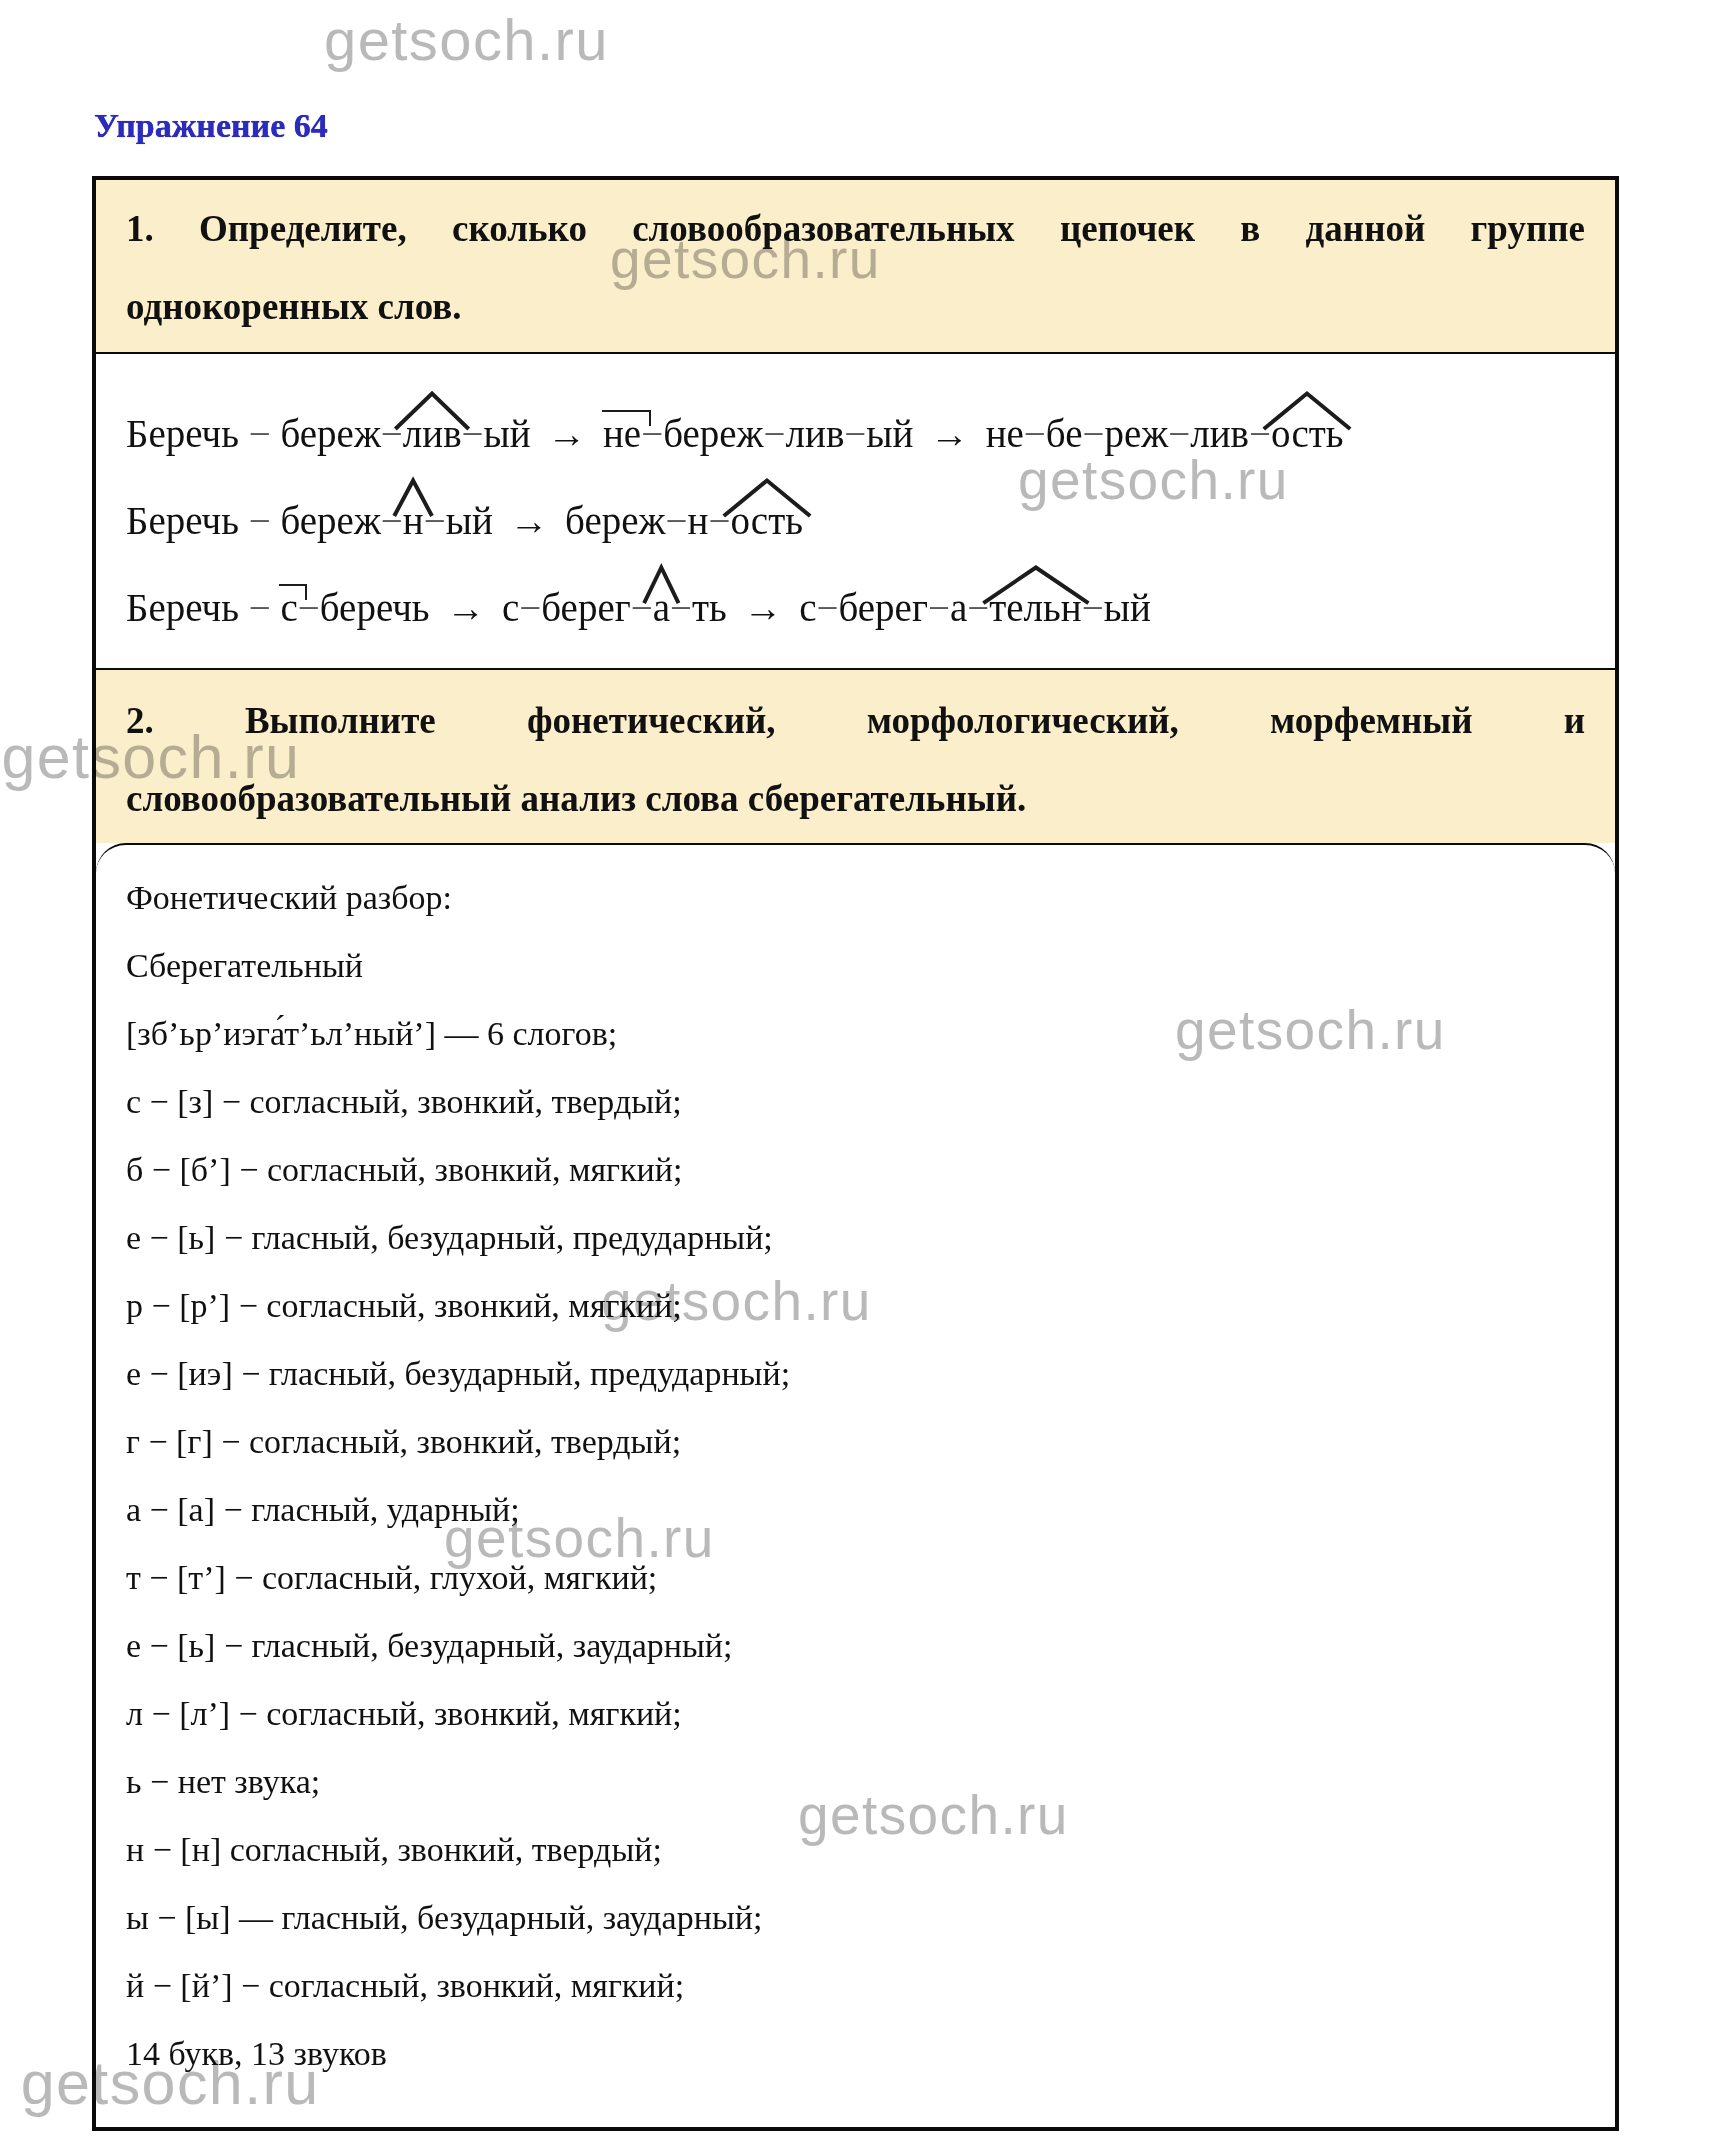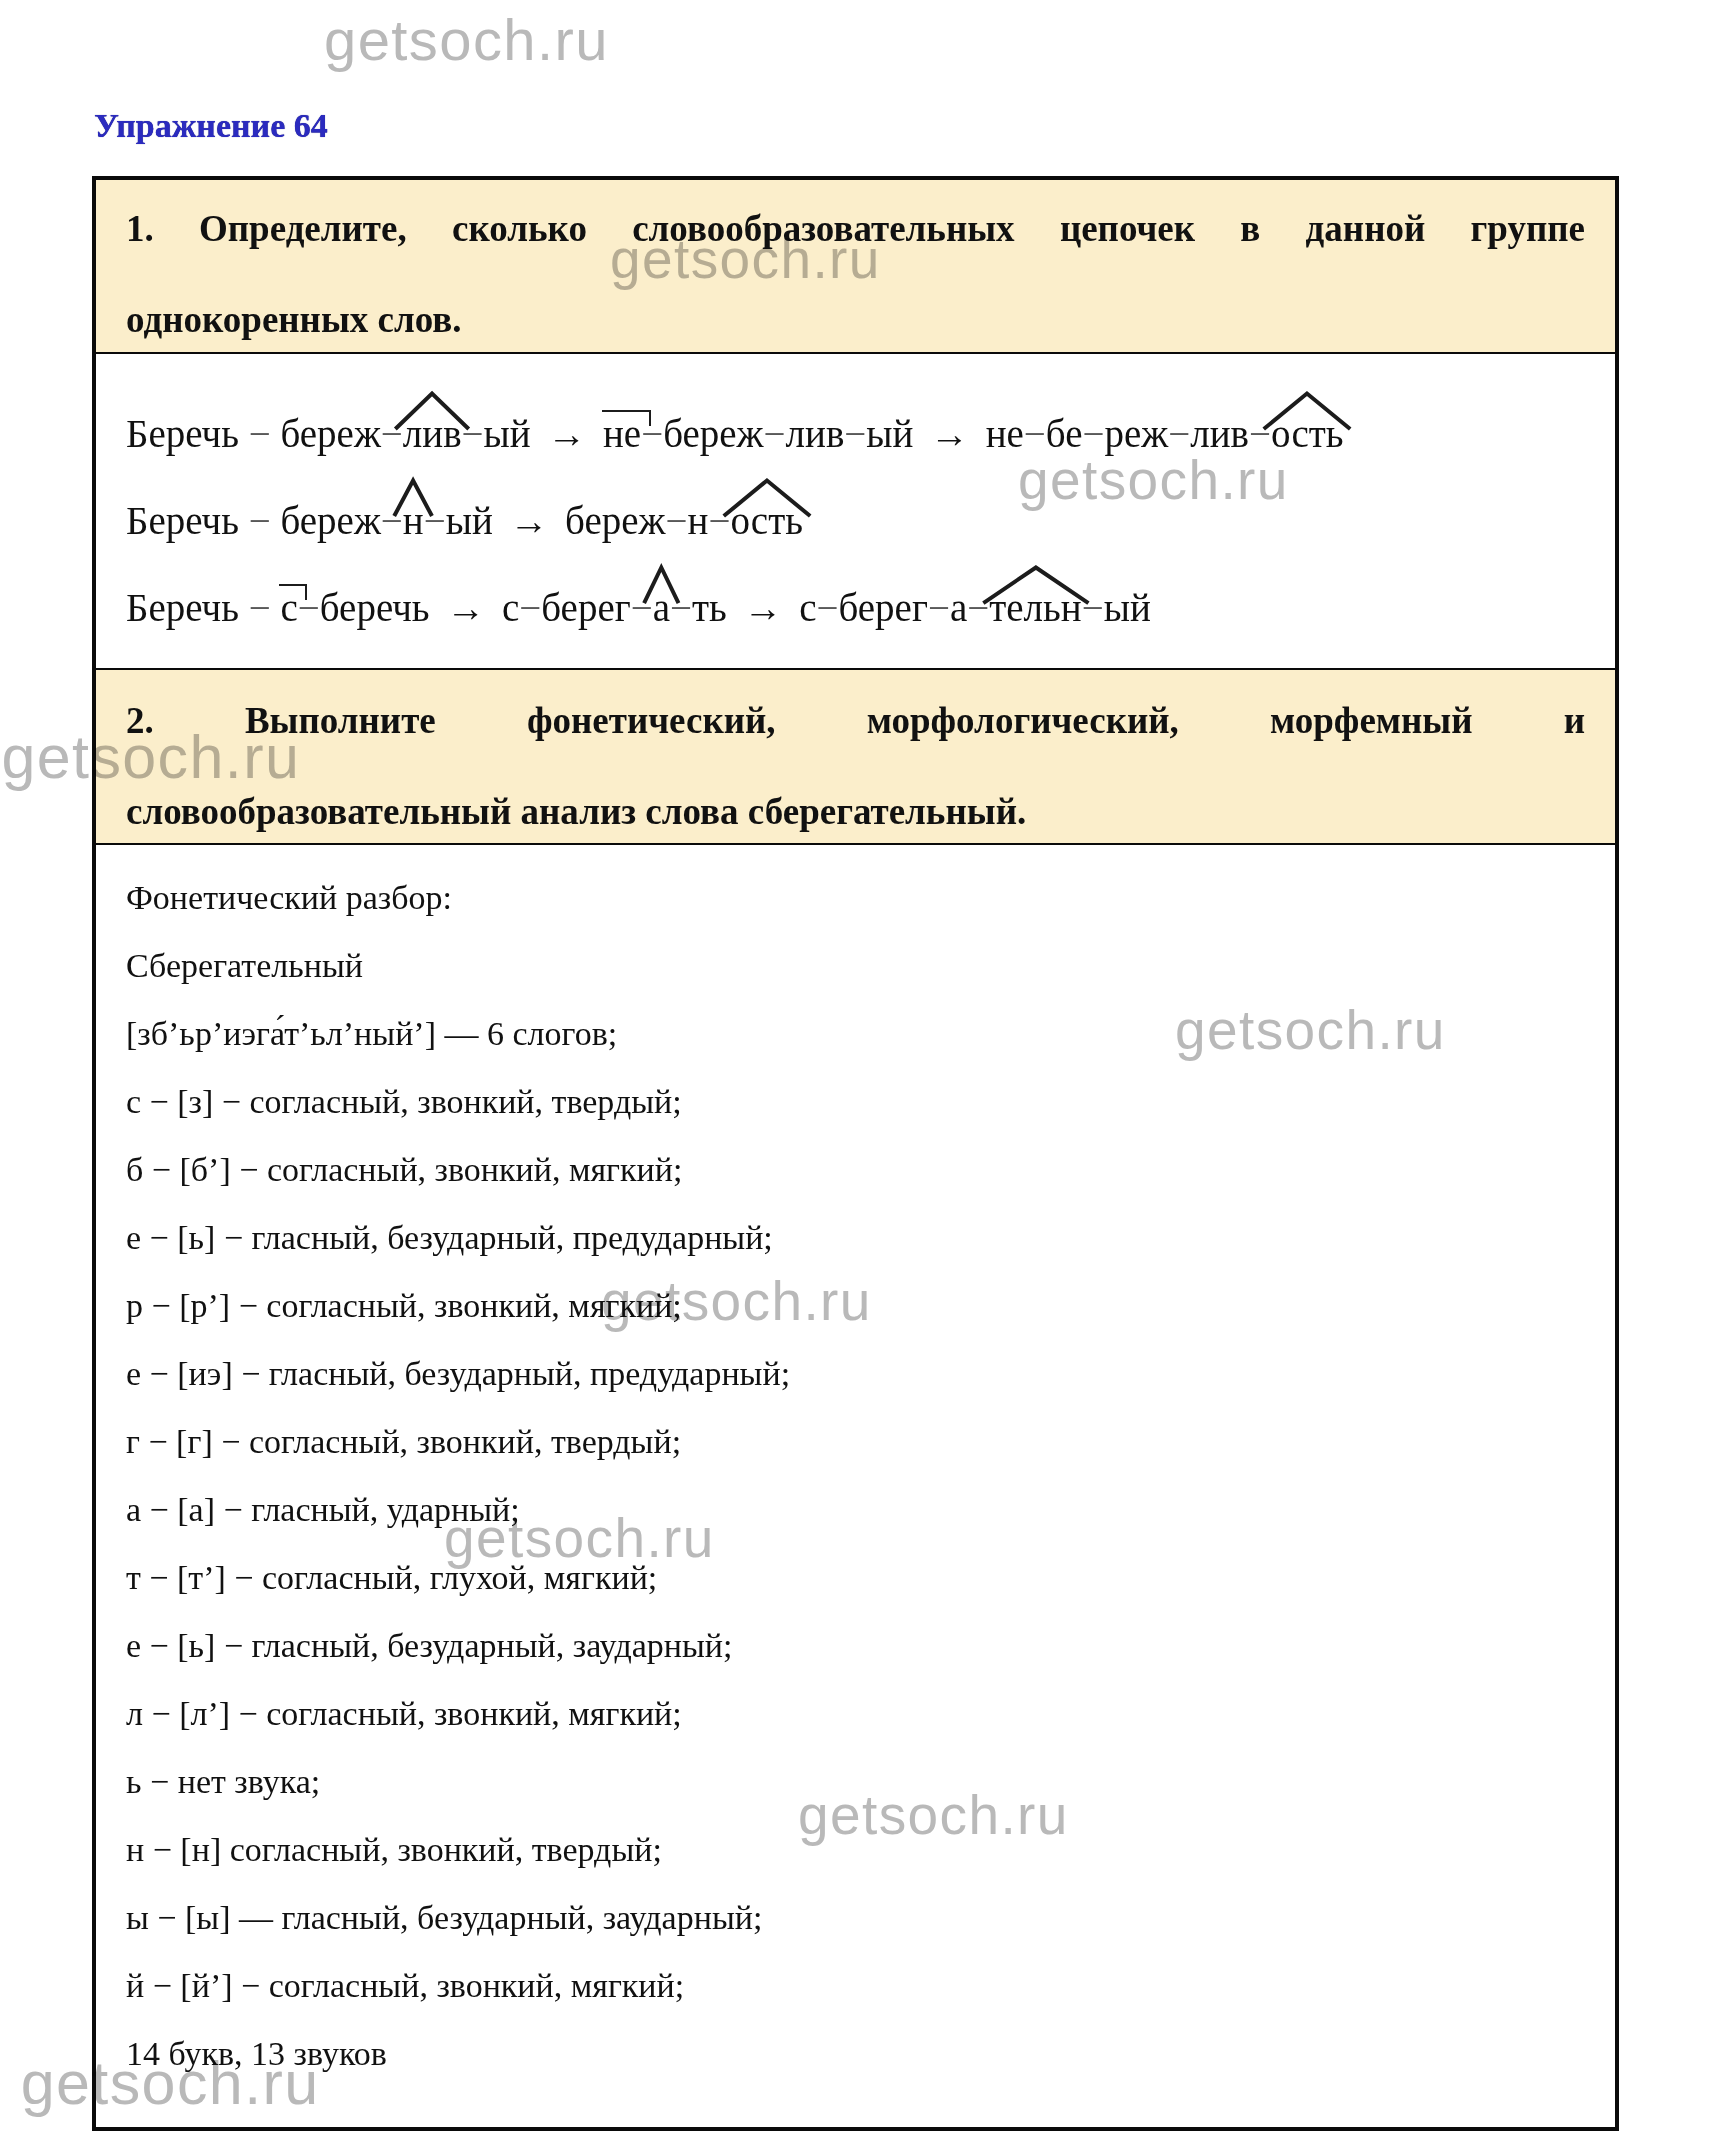--- a/index.html
+++ b/index.html
@@ -27,28 +27,28 @@
   .box{
     position:absolute;left:92px;top:176px;width:1527px;
     border:4.1px solid #0a0a0a;box-sizing:border-box;background:#fff;
     z-index:2;
   }
   .sec{box-sizing:border-box;padding:0 30px;position:relative;z-index:2;background:transparent;}
   .cream{background:var(--cream,#fbeecb);}
   .s1{height:172px;padding-top:30px;}
   .s2{height:316px;border-top:2.8px solid #0a0a0a;padding-top:12px;}
   .s3{height:175px;border-top:2.8px solid #0a0a0a;padding-top:32px;}
-  .s4{height:1284px;border-top:2.8px solid #0a0a0a;padding-top:19.3px;}
+  .s4{height:1284px;border-top:2.8px solid #0a0a0a;padding-top:19.3px;border-radius:30px;}
   .jline{
     display:flex;justify-content:space-between;
     font-weight:bold;font-size:37px;line-height:1;color:#111;
   }
   .tline{
     font-weight:bold;font-size:37px;line-height:1;color:#111;
-    margin-top:54px;
+    margin-top:41px;
   }
   .chain{
     font-size:39px;line-height:1;color:#111;
     padding-top:48px;white-space:nowrap;
   }
   .morph{position:relative;display:inline-block;}
   .joiner{color:#595959;}
   .joiner.arrow{color:#111;padding:0 6.9px;}
   .mark-caret{
     position:absolute;left:-9.6px;width:calc(100% + 19.3px);

